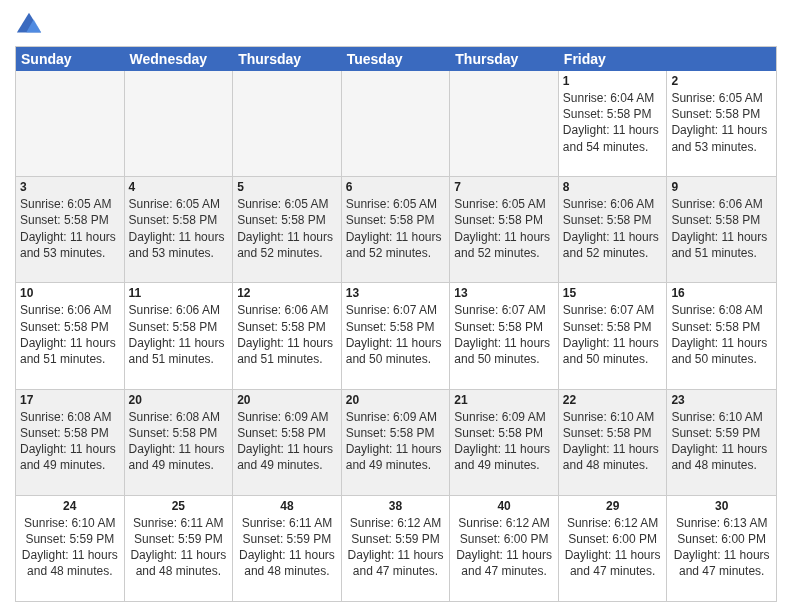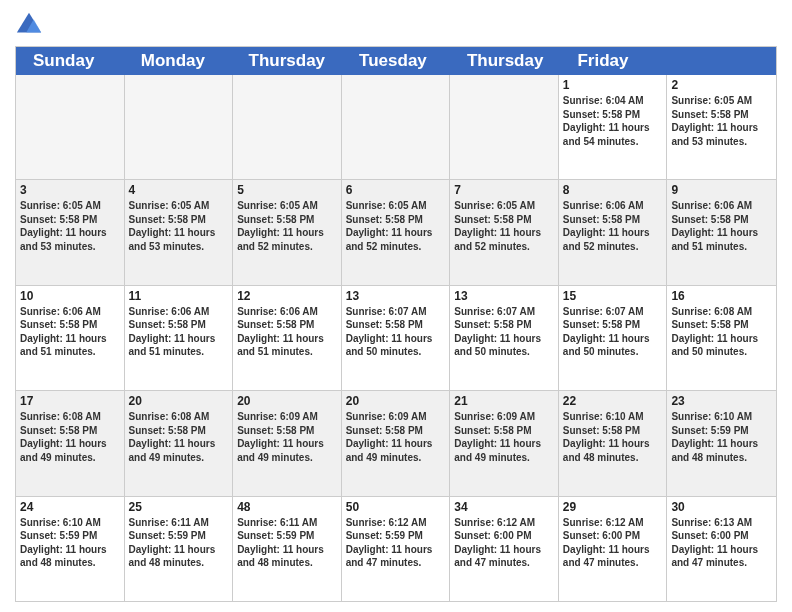--- a/index.html
+++ b/index.html
@@ -60,38 +60,39 @@
       font-size: 13px;
       color: #555;
     }
     .cal-header {
       display: grid;
       grid-template-columns: repeat(7, 1fr);
       background: #3a6abf;
     }
     .cal-header-cell {
       color: #fff;
-      font-size: 17px;
-      font-weight: bold;
-      padding: 4px 17px;
+      font-size: 14px;
+      font-weight: bold;
+      padding: 4px 5px;
       text-align: left;
     }
     .cal-body {
       flex: 1;
       display: flex;
       flex-direction: column;
     }
     .cal-row {
       display: grid;
       grid-template-columns: repeat(7, 1fr);
       flex: 1;
       border-bottom: 1px solid #ccc;
     }
     .cal-row:last-child {
       border-bottom: none;
+      text-align: center;
     }
     .cal-cell {
       border-right: 1px solid #ccc;
       padding: 3px 4px;
       font-size: 9.5px;
       color: #333;
       background: #fff;
       vertical-align: top;
     }
     .cal-cell:last-child {
@@ -104,24 +105,23 @@
       background: #f0f0f0;
     }
     .day-number {
       font-size: 12px;
       font-weight: bold;
       color: #222;
       display: block;
       margin-bottom: 2px;
     }
     .cell-detail {
-      font-size: 10px;
+      font-size: 12px;
       color: #333;
       line-height: 1.35;
-      font-weight: bold;
     }
     .cal-outer {
       border: 1px solid #ccc;
       flex: 1;
       display: flex;
       flex-direction: column;
     }
   </style>
 </head>
 <body>
@@ -140,21 +140,21 @@
     </div>
     <div class="title-block">
       <div class="month-title"></div>
       <div class="location"></div>
     </div>
   </div>
 
   <div class="cal-outer">
     <div class="cal-header">
     <div class="cal-header-cell">Sunday</div>
-        <div class="cal-header-cell">Monday</div>
+        <div class="cal-header-cell">Wednesday</div>
         <div class="cal-header-cell">Thursday</div>
         <div class="cal-header-cell">Tuesday</div>
         <div class="cal-header-cell">Thursday</div>
         <div class="cal-header-cell">Friday</div>
       </div>
     <div class="cal-body">
     <div class="cal-row">
           <div class="cal-cell empty"></div>
           <div class="cal-cell empty"></div>
           <div class="cal-cell empty"></div>
@@ -266,25 +266,25 @@
           </div>
           <div class="cal-cell">
             <span class="day-number">25</span>
             <div class="cell-detail">Sunrise: 6:11 AM<br>Sunset: 5:59 PM<br>Daylight: 11 hours and 48 minutes.</div>
           </div>
           <div class="cal-cell">
             <span class="day-number">48</span>
             <div class="cell-detail">Sunrise: 6:11 AM<br>Sunset: 5:59 PM<br>Daylight: 11 hours and 48 minutes.</div>
           </div>
           <div class="cal-cell">
-            <span class="day-number">50</span>
+            <span class="day-number">38</span>
             <div class="cell-detail">Sunrise: 6:12 AM<br>Sunset: 5:59 PM<br>Daylight: 11 hours and 47 minutes.</div>
           </div>
           <div class="cal-cell">
-            <span class="day-number">34</span>
+            <span class="day-number">40</span>
             <div class="cell-detail">Sunrise: 6:12 AM<br>Sunset: 6:00 PM<br>Daylight: 11 hours and 47 minutes.</div>
           </div>
           <div class="cal-cell">
             <span class="day-number">29</span>
             <div class="cell-detail">Sunrise: 6:12 AM<br>Sunset: 6:00 PM<br>Daylight: 11 hours and 47 minutes.</div>
           </div>
           <div class="cal-cell">
             <span class="day-number">30</span>
             <div class="cell-detail">Sunrise: 6:13 AM<br>Sunset: 6:00 PM<br>Daylight: 11 hours and 47 minutes.</div>
           </div>

